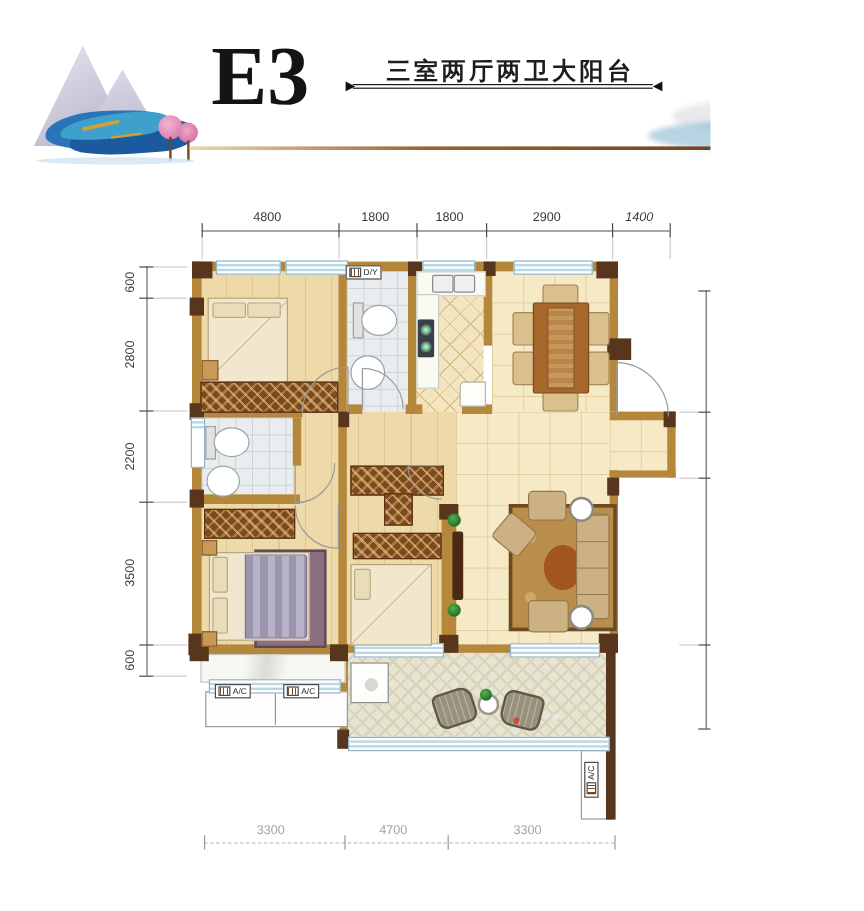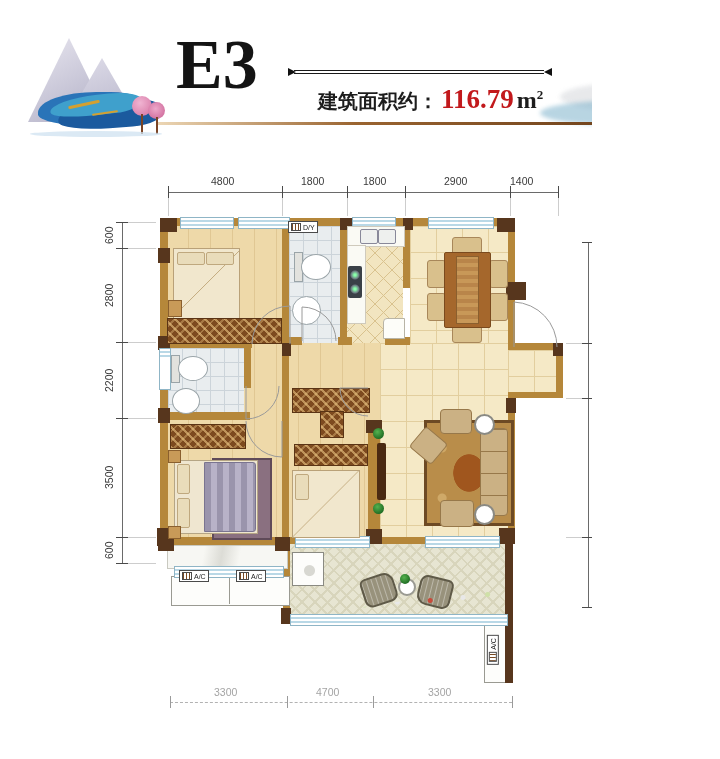--- a/index.html
+++ b/index.html
@@ -81,27 +81,25 @@
       <div class="a" style="left:706px;top:30px;width:2px;height:52px;background:#a8834a;transform:rotate(-8deg);"></div>
       <div class="leaf" style="left:668px;top:22px;width:30px;height:7px;transform:rotate(24deg);"></div>
       <div class="leaf" style="left:684px;top:40px;width:32px;height:7px;transform:rotate(-18deg);"></div>
       <div class="leaf" style="left:676px;top:56px;width:28px;height:6px;transform:rotate(30deg);"></div>
       <div class="leaf" style="left:696px;top:62px;width:26px;height:6px;transform:rotate(-30deg);"></div>
       <div class="leaf" style="left:700px;top:16px;width:24px;height:6px;transform:rotate(-40deg);"></div>
       <div class="leaf" style="left:660px;top:70px;width:26px;height:6px;transform:rotate(12deg);"></div>
     </div>
 
     <div class="a e3" style="left:176px;top:30px;">E3</div>
+    <div class="a subt" style="left:322px;top:46px;">三室两厅两卫大阳台</div>
     <div class="a hline" style="left:294px;top:70px;width:250px;"></div>
     <div class="a hline" style="left:294px;top:73px;width:250px;"></div>
     <div class="a cap" style="left:288px;top:67.5px;border-left:8px solid #111;"></div>
     <div class="a cap" style="left:544px;top:67.5px;border-right:8px solid #111;"></div>
-    <div class="a aline" style="left:318px;top:84px;">
-      <span>建筑面积约：</span><span class="aval">116.79</span><span class="aunit"><span>m</span><sup style="font-size:13px;">2</sup></span>
-    </div>
     <div class="a" style="left:158px;top:122px;width:562px;height:3px;background:linear-gradient(90deg,#ecd6b4,#9a6430 35%,#5f3515);"></div>
   </div>
 
   <div>
     <div class="dline" style="left:168px;top:192px;width:390px;height:1px;"></div>
     <div class="tick" style="left:168px;top:186px;width:1px;height:12px;"></div>
     <div class="tick" style="left:282px;top:186px;width:1px;height:12px;"></div>
     <div class="tick" style="left:347px;top:186px;width:1px;height:12px;"></div>
     <div class="tick" style="left:405px;top:186px;width:1px;height:12px;"></div>
     <div class="tick" style="left:510px;top:186px;width:1px;height:12px;"></div>
@@ -109,21 +107,21 @@
     <div class="ext" style="left:168px;top:198px;width:1px;height:18px;"></div>
     <div class="ext" style="left:282px;top:198px;width:1px;height:18px;"></div>
     <div class="ext" style="left:347px;top:198px;width:1px;height:18px;"></div>
     <div class="ext" style="left:405px;top:198px;width:1px;height:18px;"></div>
     <div class="ext" style="left:510px;top:198px;width:1px;height:18px;"></div>
     <div class="ext" style="left:558px;top:198px;width:1px;height:18px;"></div>
     <div class="dim" style="left:211px;top:175px;">4800</div>
     <div class="dim" style="left:301px;top:175px;">1800</div>
     <div class="dim" style="left:363px;top:175px;">1800</div>
     <div class="dim" style="left:444px;top:175px;">2900</div>
-    <div class="dim" style="left:510px;top:175px;">1400</div>
+    <div class="dim" style="left:521px;top:175px;font-style:italic;">1400</div>
   </div>
 
   <div>
     <div class="dline" style="left:122px;top:222px;width:1px;height:341px;"></div>
     <div class="tick" style="left:116px;top:222px;width:12px;height:1px;"></div>
     <div class="tick" style="left:116px;top:248px;width:12px;height:1px;"></div>
     <div class="tick" style="left:116px;top:342px;width:12px;height:1px;"></div>
     <div class="tick" style="left:116px;top:418px;width:12px;height:1px;"></div>
     <div class="tick" style="left:116px;top:537px;width:12px;height:1px;"></div>
     <div class="tick" style="left:116px;top:563px;width:12px;height:1px;"></div>

